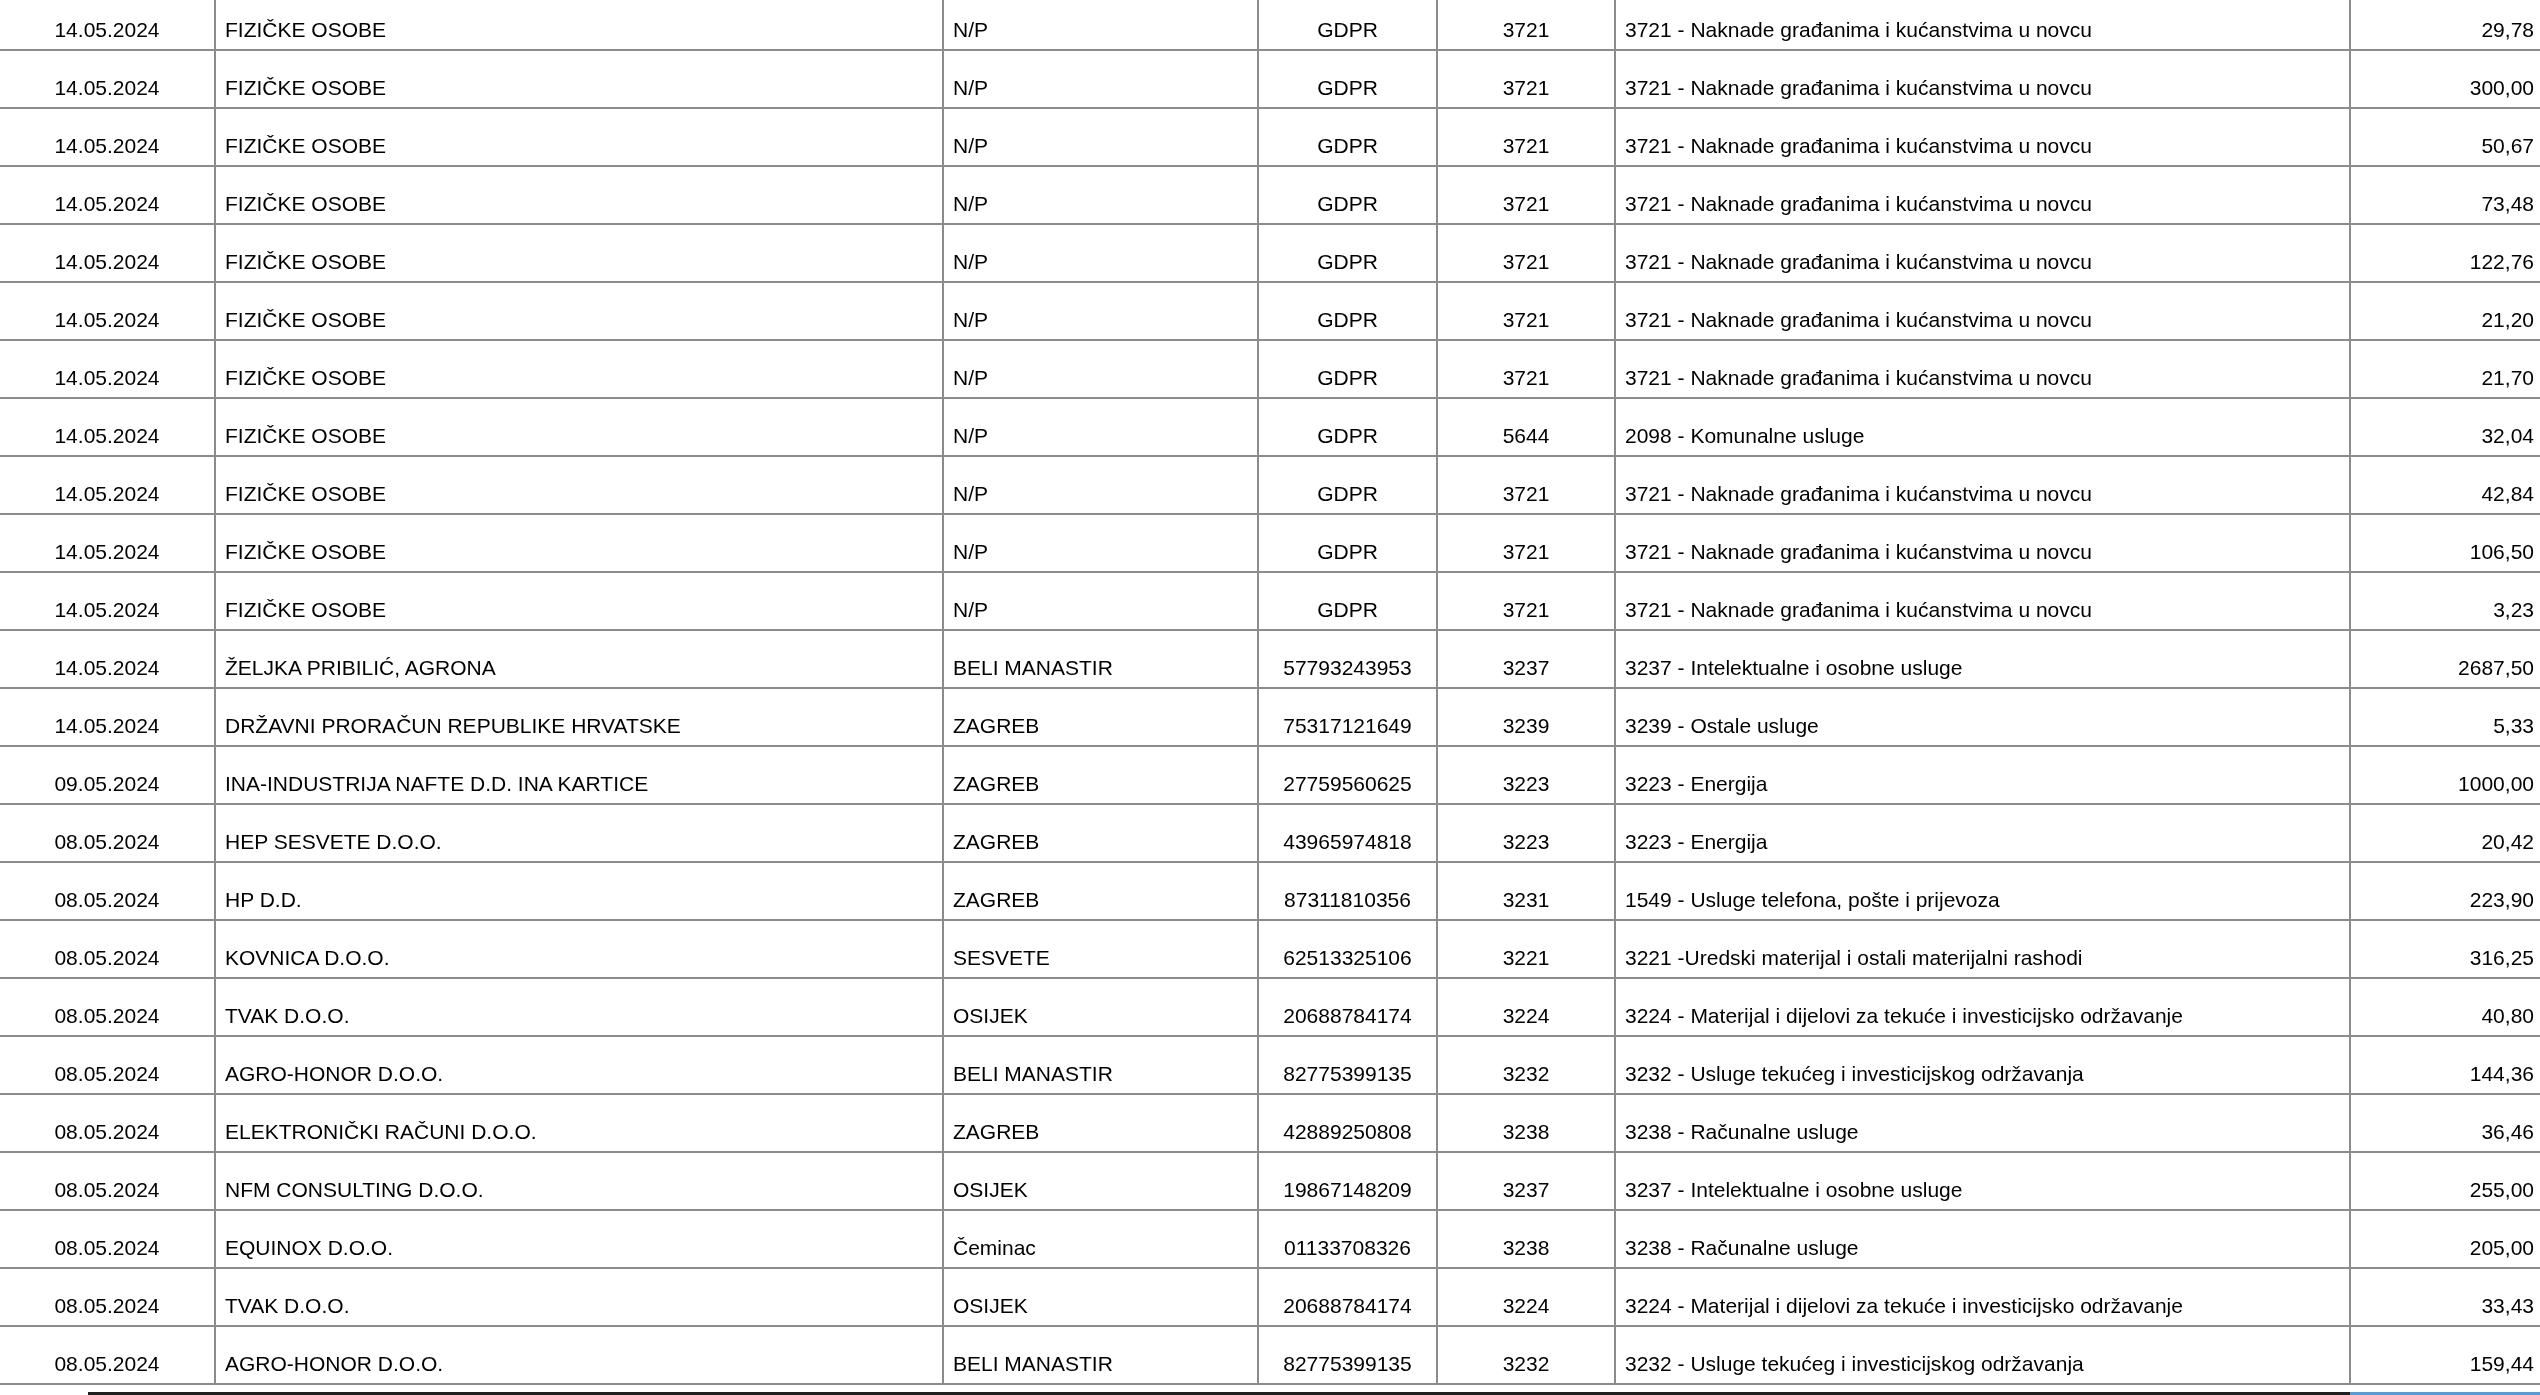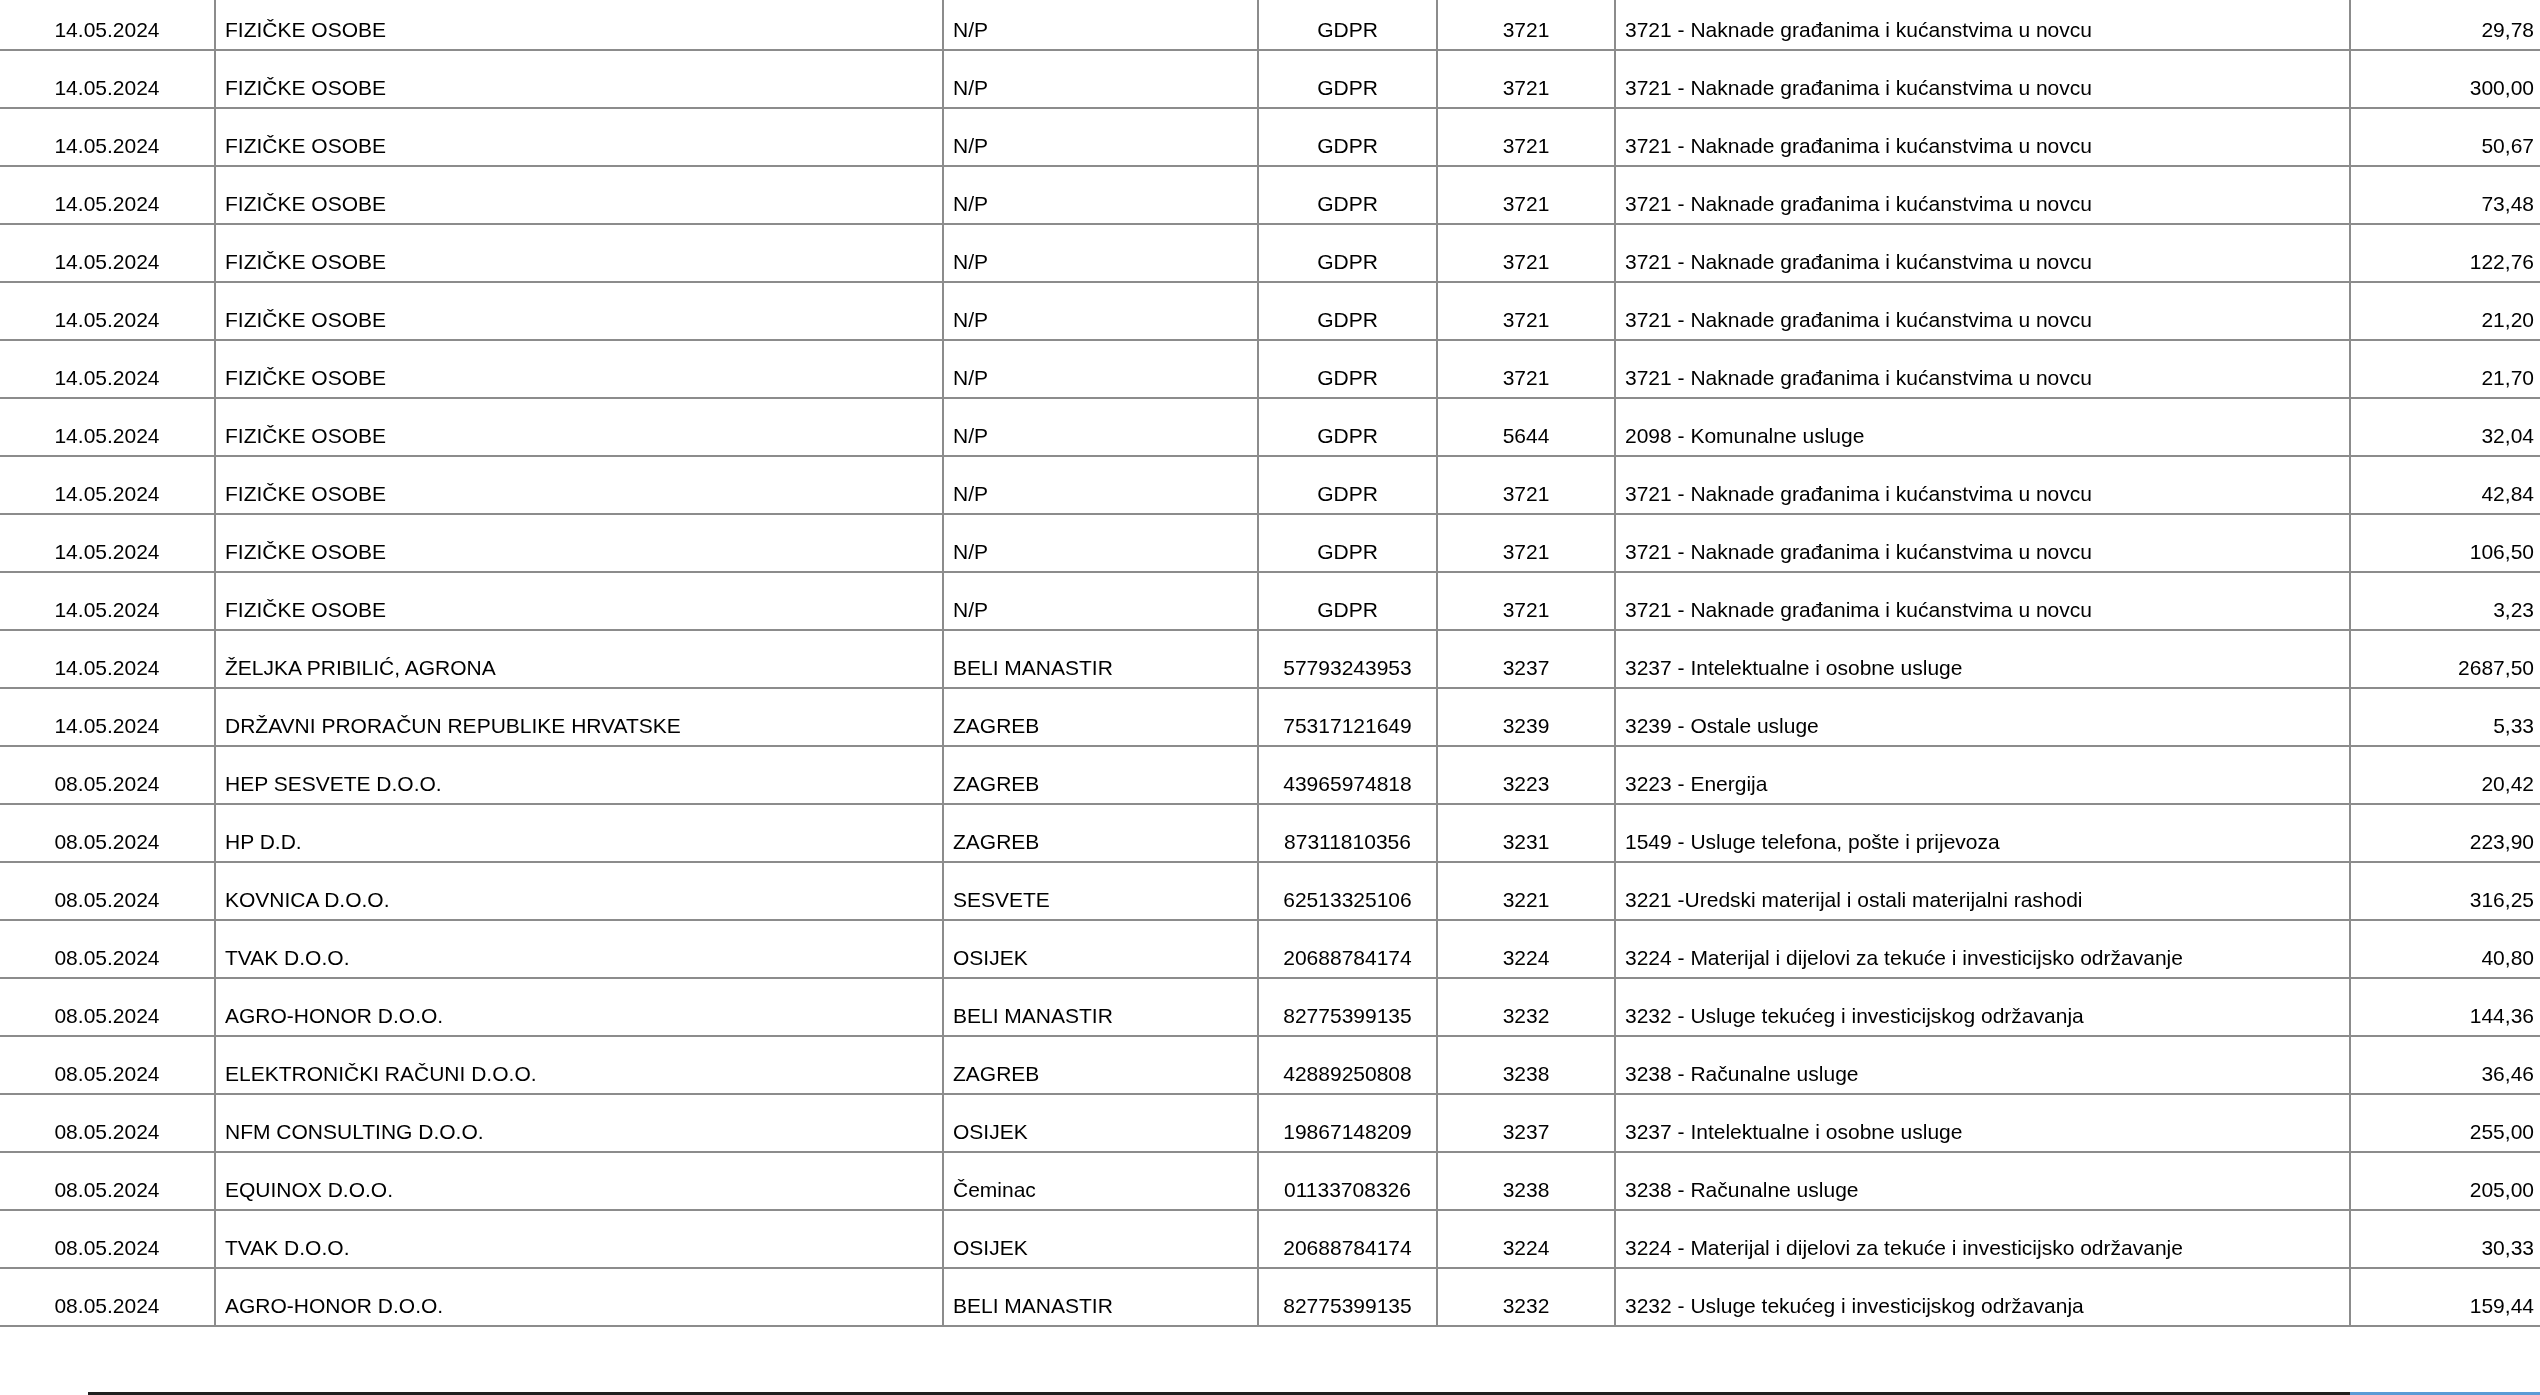--- a/index.html
+++ b/index.html
@@ -167,20 +167,29 @@
         <tr>
           <td class="c-date v">14.05.2024</td>
           <td class="c-name v">DRŽAVNI PRORAČUN REPUBLIKE HRVATSKE</td>
           <td class="c-city v">ZAGREB</td>
           <td class="c-oib v">75317121649</td>
           <td class="c-code v">3239</td>
           <td class="c-desc v">3239 - Ostale usluge</td>
           <td class="c-amt">5,33</td>
         </tr>
         <tr>
+          <td class="c-date v">09.05.2024</td>
+          <td class="c-name v">INA-INDUSTRIJA NAFTE D.D. INA KARTICE</td>
+          <td class="c-city v">ZAGREB</td>
+          <td class="c-oib v">27759560625</td>
+          <td class="c-code v">3223</td>
+          <td class="c-desc v">3223 - Energija</td>
+          <td class="c-amt">1000,00</td>
+        </tr>
+        <tr>
           <td class="c-date v">08.05.2024</td>
           <td class="c-name v">HEP SESVETE D.O.O.</td>
           <td class="c-city v">ZAGREB</td>
           <td class="c-oib v">43965974818</td>
           <td class="c-code v">3223</td>
           <td class="c-desc v">3223 - Energija</td>
           <td class="c-amt">20,42</td>
         </tr>
         <tr>
           <td class="c-date v">08.05.2024</td>
@@ -245,21 +254,21 @@
           <td class="c-desc v">3238 - Računalne usluge</td>
           <td class="c-amt">205,00</td>
         </tr>
         <tr>
           <td class="c-date v">08.05.2024</td>
           <td class="c-name v">TVAK D.O.O.</td>
           <td class="c-city v">OSIJEK</td>
           <td class="c-oib v">20688784174</td>
           <td class="c-code v">3224</td>
           <td class="c-desc v">3224 - Materijal i dijelovi za tekuće i investicijsko održavanje</td>
-          <td class="c-amt">30,33</td>
+          <td class="c-amt">33,43</td>
         </tr>
         <tr>
           <td class="c-date v">08.05.2024</td>
           <td class="c-name v">AGRO-HONOR D.O.O.</td>
           <td class="c-city v">BELI MANASTIR</td>
           <td class="c-oib v">82775399135</td>
           <td class="c-code v">3232</td>
           <td class="c-desc v">3232 - Usluge tekućeg i investicijskog održavanja</td>
           <td class="c-amt">159,44</td>
         </tr>

